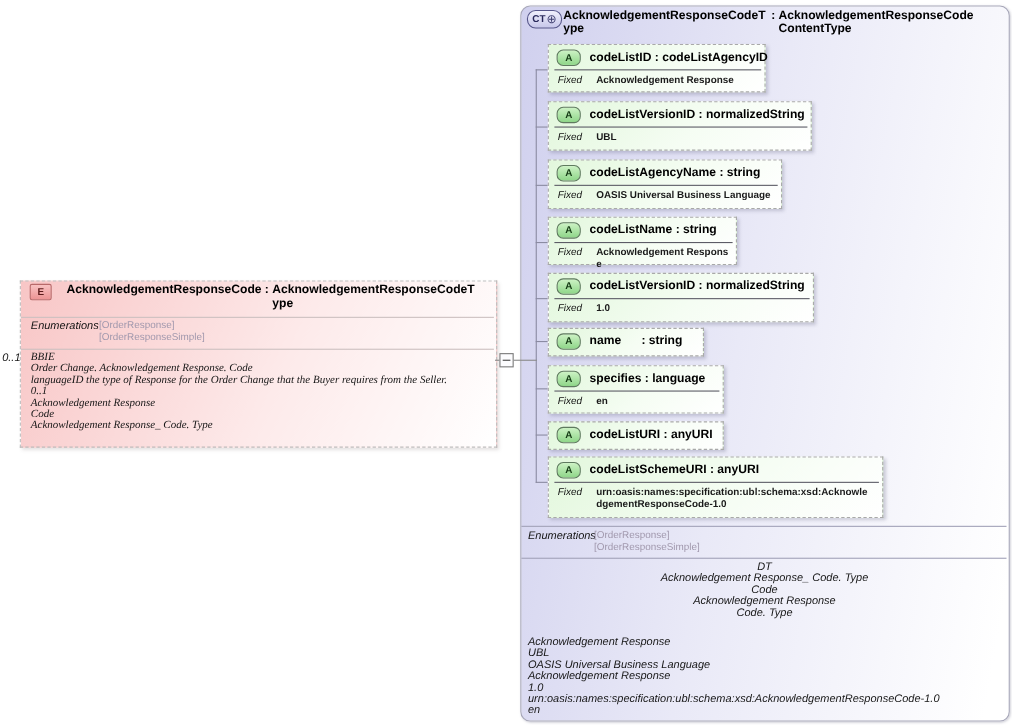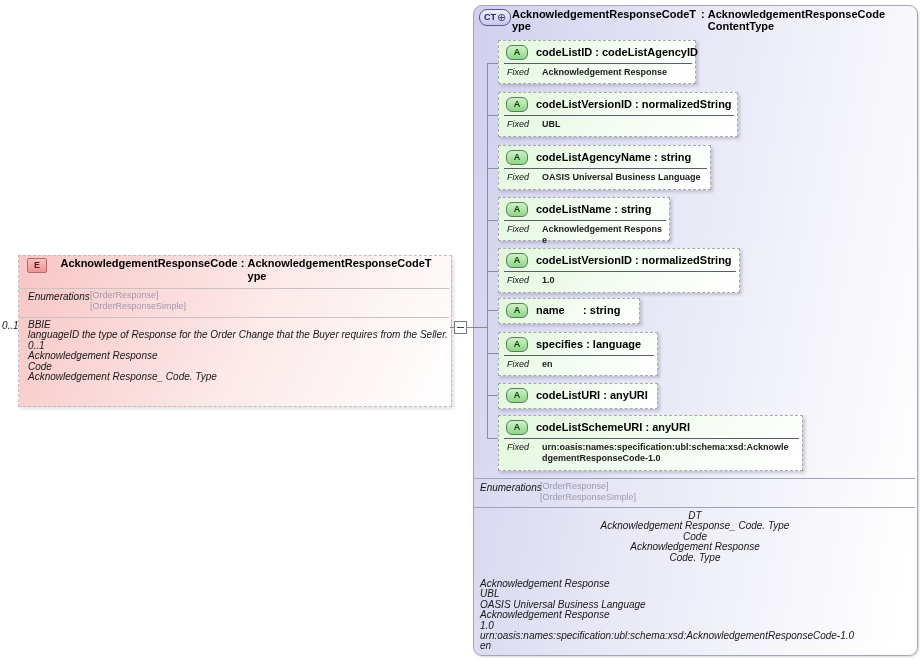--- a/index.html
+++ b/index.html
@@ -223,22 +223,23 @@
       <span class="colon"> : </span>
       <span class="t2">AcknowledgementResponseCodeType</span>
   </div>
   <div class="el-sep" style="top:288px;"></div>
   <div class="enum-label" style="left:28px;top:291px;">Enumerations</div>
   <div class="enum-values" style="left:90px;top:290px;">
     <div>[OrderResponse]</div>
     <div>[OrderResponseSimple]</div>
   </div>
   <div class="el-sep" style="top:317px;"></div>
-  <div class="anno" style="left:28px;top:320px;width:418px;">
+  <div class="anno" style="left:28px;top:320px;width:418px;font-family:Liberation Serif, serif;">
     <div>BBIE</div>
+    <div>Order Change. Acknowledgement Response. Code</div>
     <div>languageID the type of Response for the Order Change that the Buyer requires from the Seller.</div>
     <div>0..1</div>
     <div>Acknowledgement Response</div>
     <div>Code</div>
     <div>Acknowledgement Response_ Code. Type</div>
   </div>
   <div class="cardinality">0..1</div>
 
   <div class="conn-line" style="left:450px;top:327px;width:38px;"></div>
   <div class="collapse-handle">

